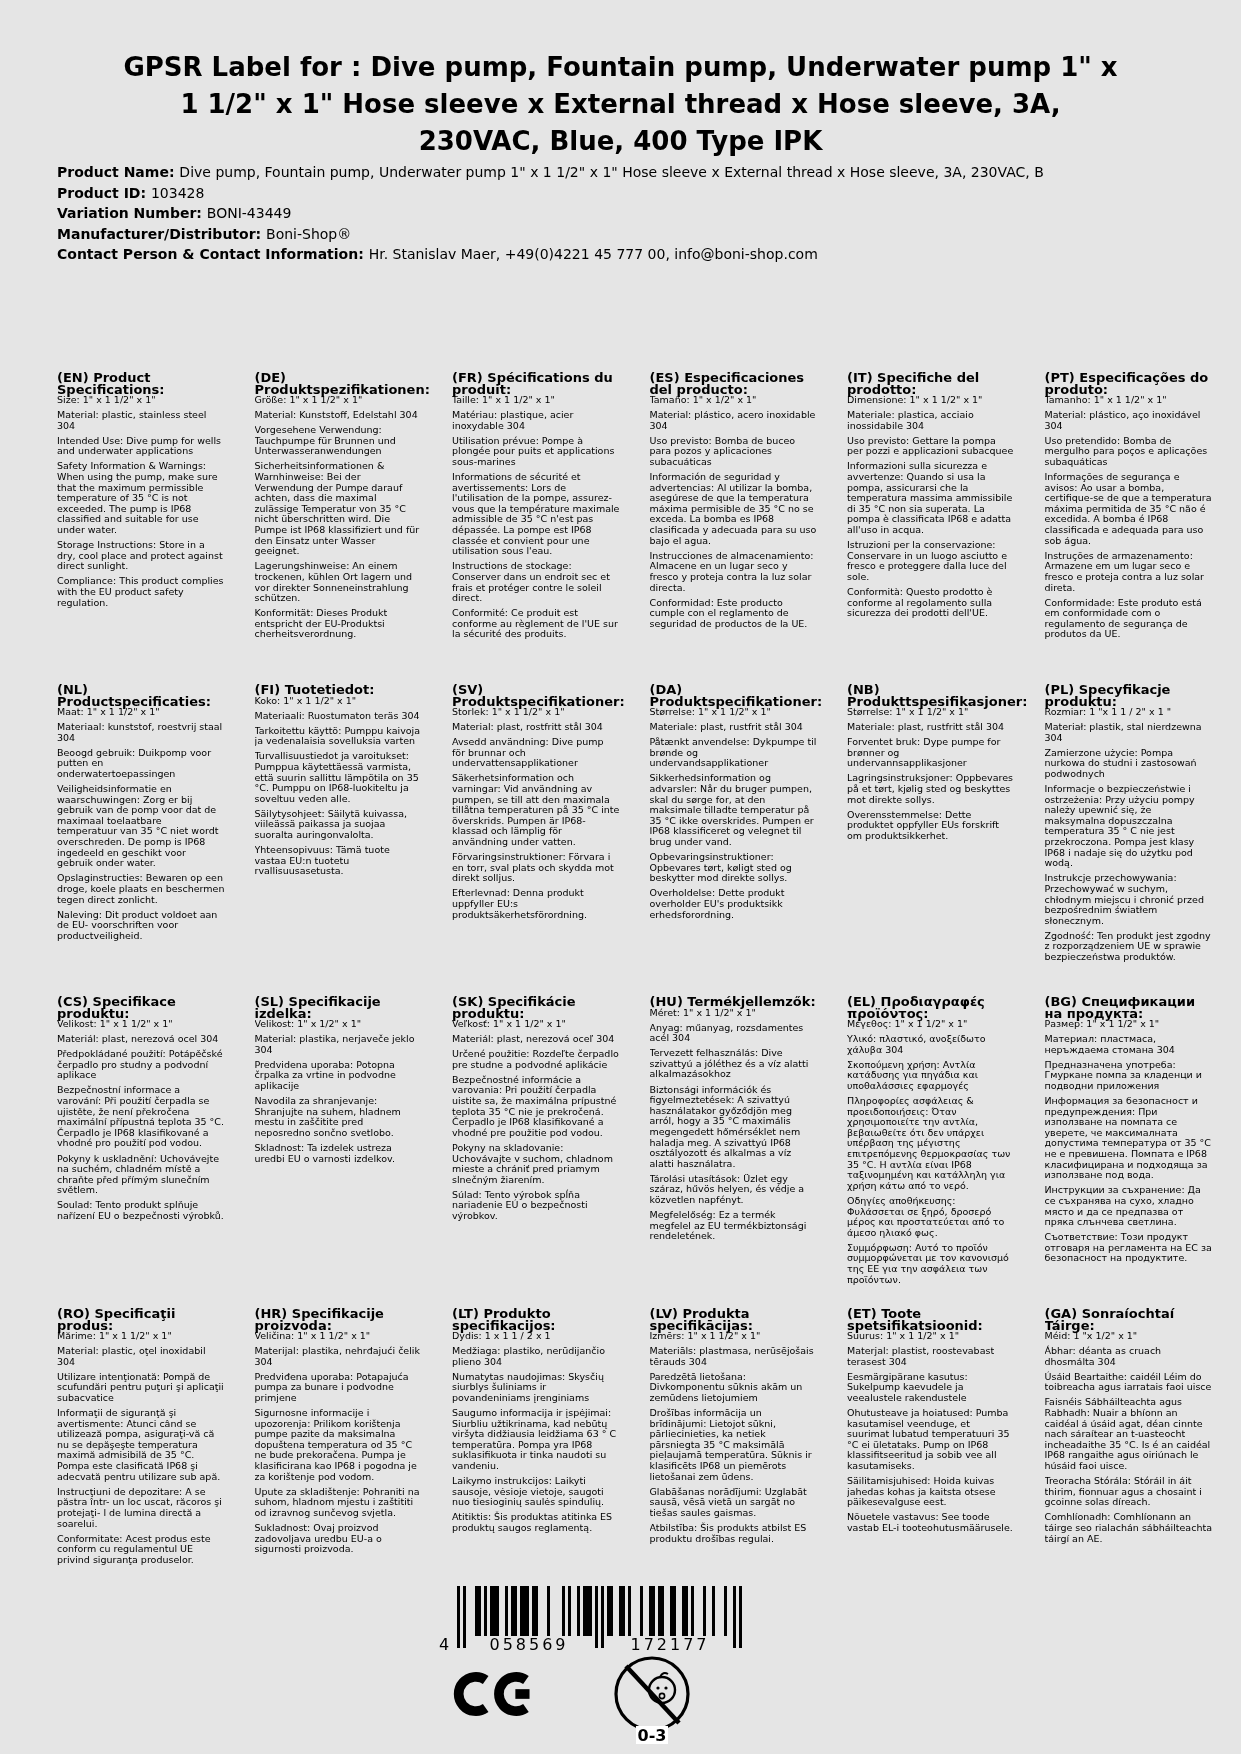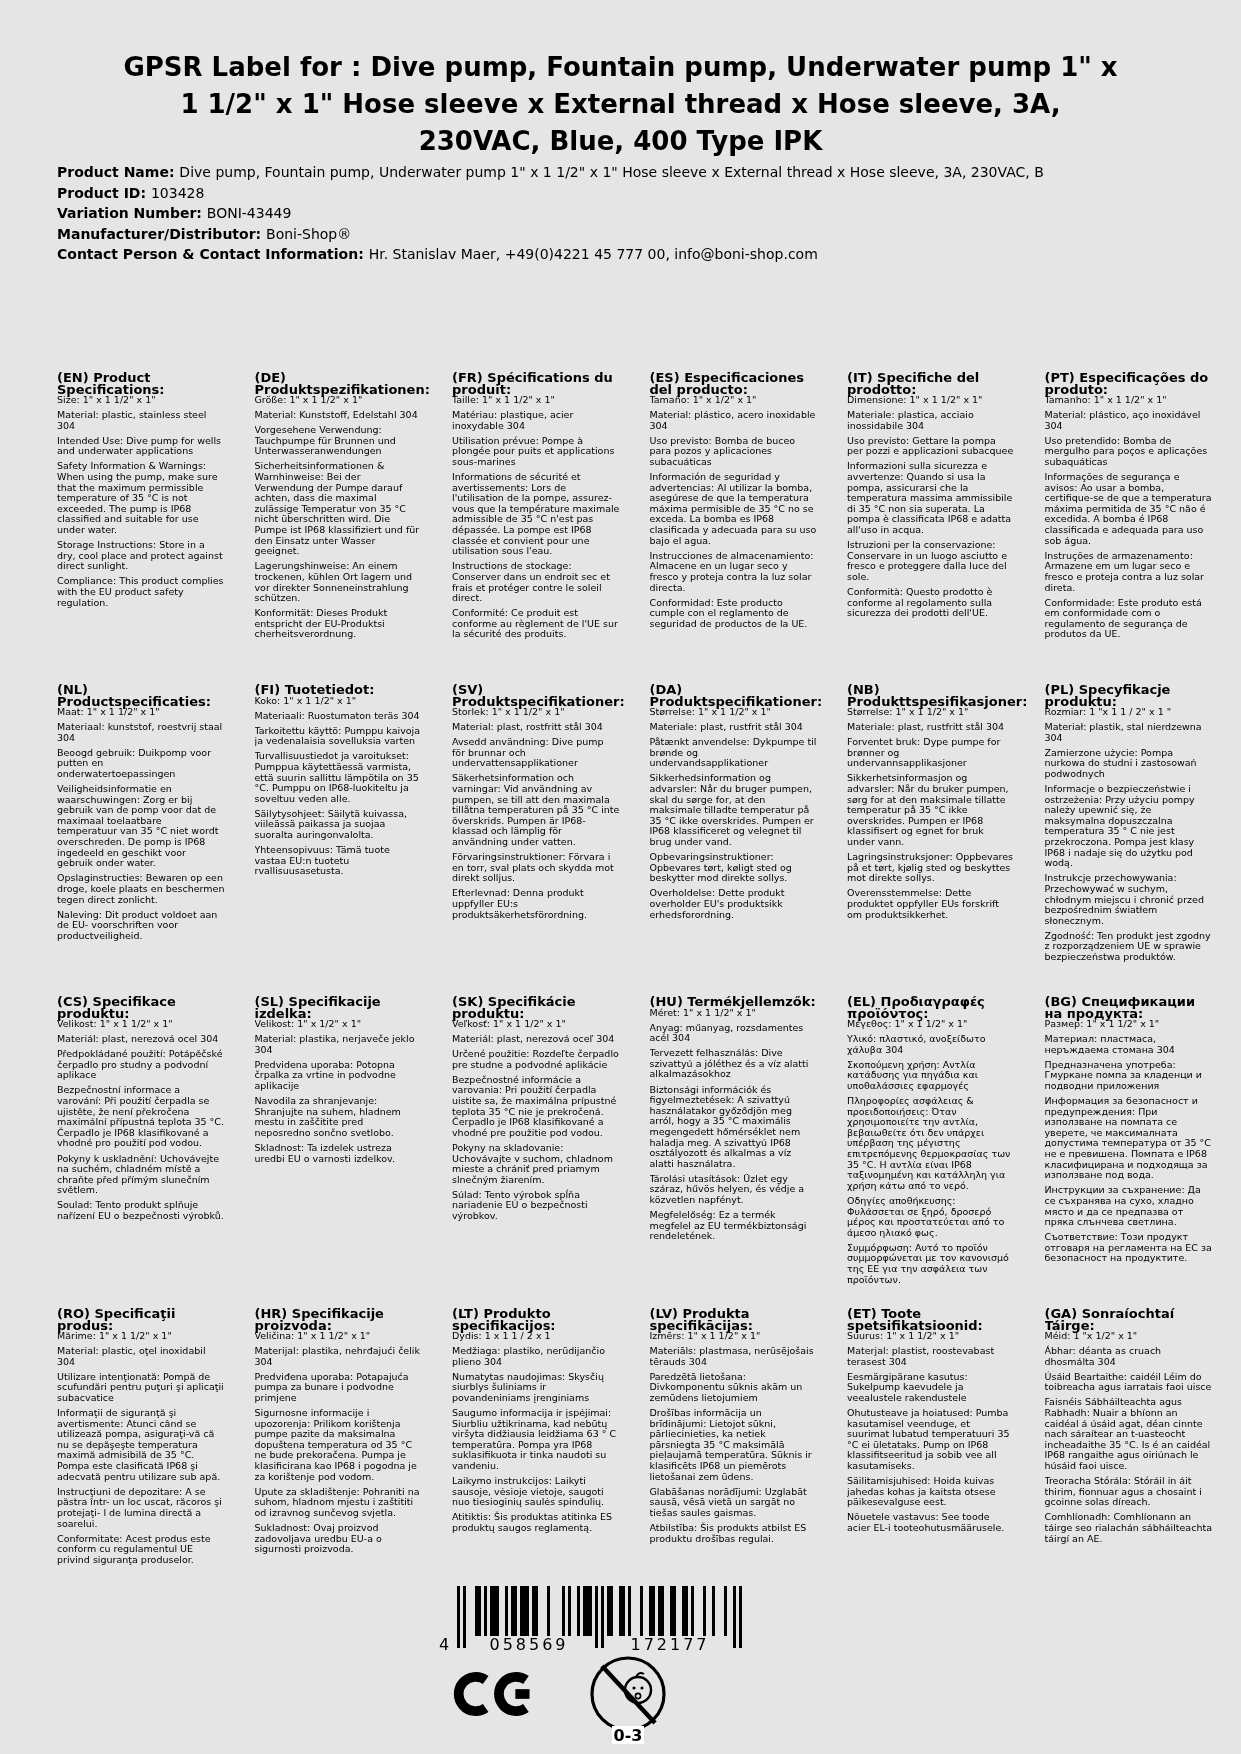--- a/index.html
+++ b/index.html
@@ -36,21 +36,21 @@
   .block h3 { font-size:13px; line-height:11.5px; font-weight:700; margin:0; }
   .block p  { font-size:9.5px; line-height:10.6px; margin:0 0 4.5px 0; }
 
   .barcode { position:absolute; left:437px; top:1586px; width:310px; height:68px; }
   .barcode svg { display:block; }
   .barcode text { font-family:"DejaVu Sans", sans-serif; fill:#000; }
   .bc-digits { font-size:16px; letter-spacing:3px; }
   .bc-first  { font-size:16px; }
 
   .ce-mark { position:absolute; left:452px; top:1666px; }
-  .age-warning { position:absolute; left:586px; top:1652px; }
+  .age-warning { position:absolute; left:610px; top:1652px; }
   .age-warning text { font-family:"DejaVu Sans", sans-serif; font-weight:700; fill:#000; }
 </style>
 </head>
 <body>
 
 <div class="page">
 
   <h1 class="title">GPSR Label for : Dive pump, Fountain pump, Underwater pump 1" x 1 1/2" x 1" Hose sleeve x External thread x Hose sleeve, 3A, 230VAC, Blue, 400 Type IPK</h1>
 
   <div class="product-info">
@@ -150,21 +150,20 @@
         <p>Påtænkt anvendelse: Dykpumpe til brønde og undervandsapplikationer</p>
         <p>Sikkerhedsinformation og advarsler: Når du bruger pumpen, skal du sørge for, at den maksimale tilladte temperatur på 35 °C ikke overskrides. Pumpen er IP68 klassificeret og velegnet til brug under vand.</p>
         <p>Opbevaringsinstruktioner: Opbevares tørt, køligt sted og beskytter mod direkte sollys.</p>
         <p>Overholdelse: Dette produkt overholder EU's produktsikk erhedsforordning.</p>
       </section>
       <section class="block">
         <h3>(NB) Produkttspesifikasjoner:</h3>
         <p>Størrelse: 1" x 1 1/2" x 1"</p>
         <p>Materiale: plast, rustfritt stål 304</p>
         <p>Forventet bruk: Dype pumpe for brønner og undervannsapplikasjoner</p>
-        <p>Sikkerhetsinformasjon og advarsler: Når du bruker pumpen, sørg for at den maksimale tillatte temperatur på 35 °C ikke overskrides. Pumpen er IP68 klassifisert og egnet for bruk under vann.</p>
         <p>Lagringsinstruksjoner: Oppbevares på et tørt, kjølig sted og beskyttes mot direkte sollys.</p>
         <p>Overensstemmelse: Dette produktet oppfyller EUs forskrift om produktsikkerhet.</p>
       </section>
       <section class="block">
         <h3>(PL) Specyfikacje produktu:</h3>
         <p>Rozmiar: 1 "x 1 1 / 2" x 1 "</p>
         <p>Materiał: plastik, stal nierdzewna 304</p>
         <p>Zamierzone użycie: Pompa nurkowa do studni i zastosowań podwodnych</p>
         <p>Informacje o bezpieczeństwie i ostrzeżenia: Przy użyciu pompy należy upewnić się, że maksymalna dopuszczalna temperatura 35 ° C nie jest przekroczona. Pompa jest klasy IP68 i nadaje się do użytku pod wodą.</p>
         <p>Instrukcje przechowywania: Przechowywać w suchym, chłodnym miejscu i chronić przed bezpośrednim światłem słonecznym.</p>
@@ -259,21 +258,21 @@
         <p>Glabāšanas norādījumi: Uzglabāt sausā, vēsā vietā un sargāt no tiešas saules gaismas.</p>
         <p>Atbilstība: Šis produkts atbilst ES produktu drošības regulai.</p>
       </section>
       <section class="block">
         <h3>(ET) Toote spetsifikatsioonid:</h3>
         <p>Suurus: 1" x 1 1/2" x 1"</p>
         <p>Materjal: plastist, roostevabast terasest 304</p>
         <p>Eesmärgipärane kasutus: Sukelpump kaevudele ja veealustele rakendustele</p>
         <p>Ohutusteave ja hoiatused: Pumba kasutamisel veenduge, et suurimat lubatud temperatuuri 35 °C ei ületataks. Pump on IP68 klassifitseeritud ja sobib vee all kasutamiseks.</p>
         <p>Säilitamisjuhised: Hoida kuivas jahedas kohas ja kaitsta otsese päikesevalguse eest.</p>
-        <p>Nõuetele vastavus: See toode acier EL-i tooteohutusmäärusele.</p>
+        <p>Nõuetele vastavus: See toode vastab EL-i tooteohutusmäärusele.</p>
       </section>
       <section class="block">
         <h3>(GA) Sonraíochtaí Táirge:</h3>
         <p>Méid: 1 "x 1/2" x 1"</p>
         <p>Ábhar: déanta as cruach dhosmálta 304</p>
         <p>Úsáid Beartaithe: caidéil Léim do toibreacha agus iarratais faoi uisce</p>
         <p>Faisnéis Sábháilteachta agus Rabhadh: Nuair a bhíonn an caidéal á úsáid agat, déan cinnte nach sáraítear an t-uasteocht incheadaithe 35 °C. Is é an caidéal IP68 rangaithe agus oiriúnach le húsáid faoi uisce.</p>
         <p>Treoracha Stórála: Stóráil in áit thirim, fionnuar agus a chosaint i gcoinne solas díreach.</p>
         <p>Comhlíonadh: Comhlíonann an táirge seo rialachán sábháilteachta táirgí an AE.</p>
       </section>

